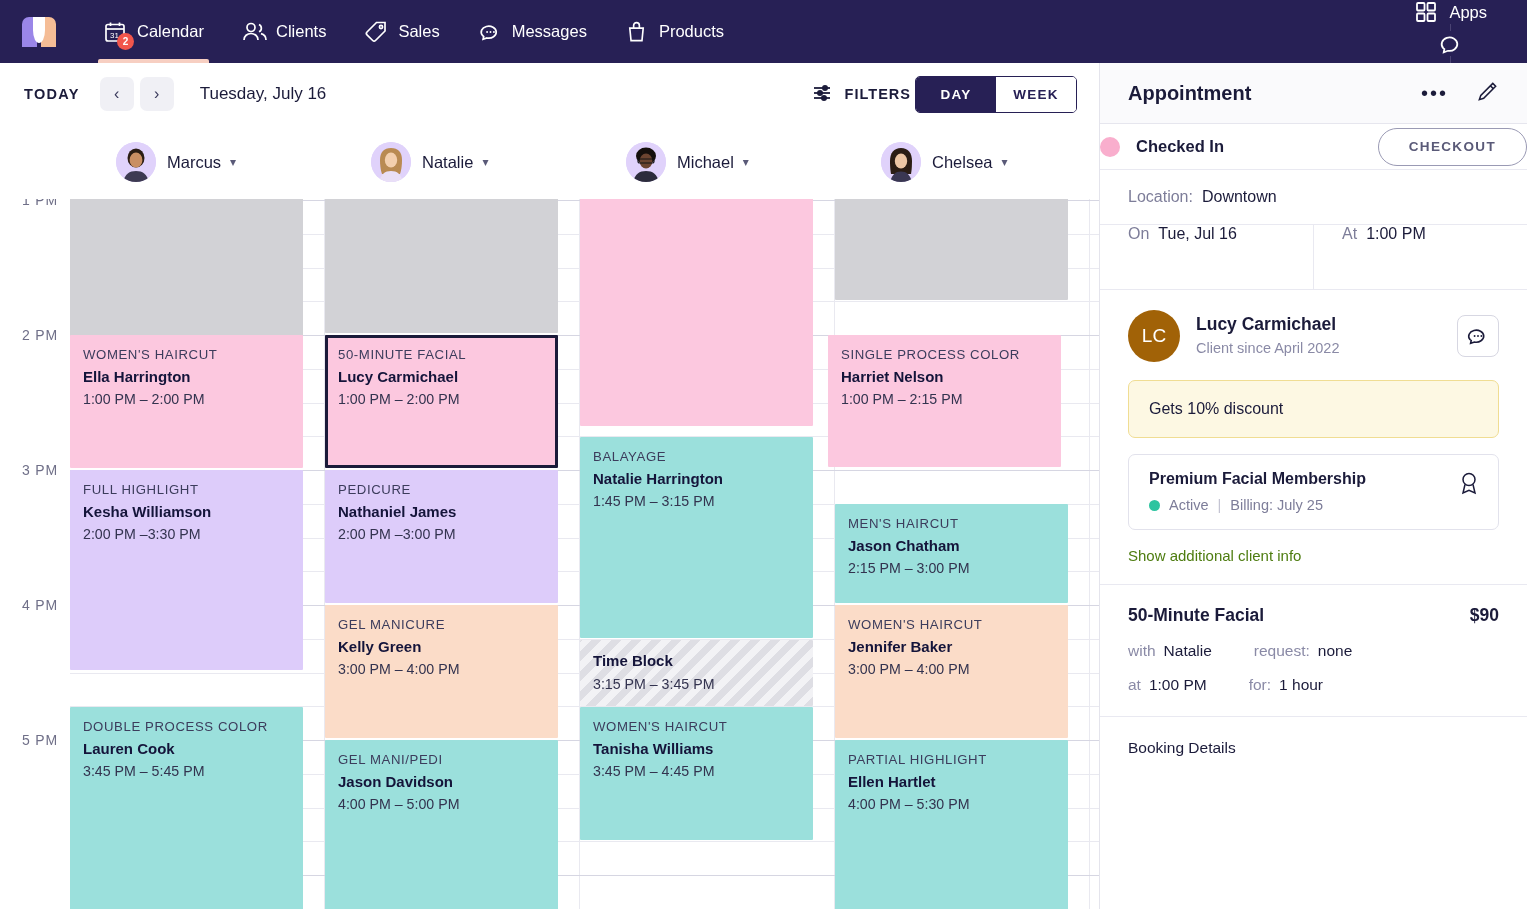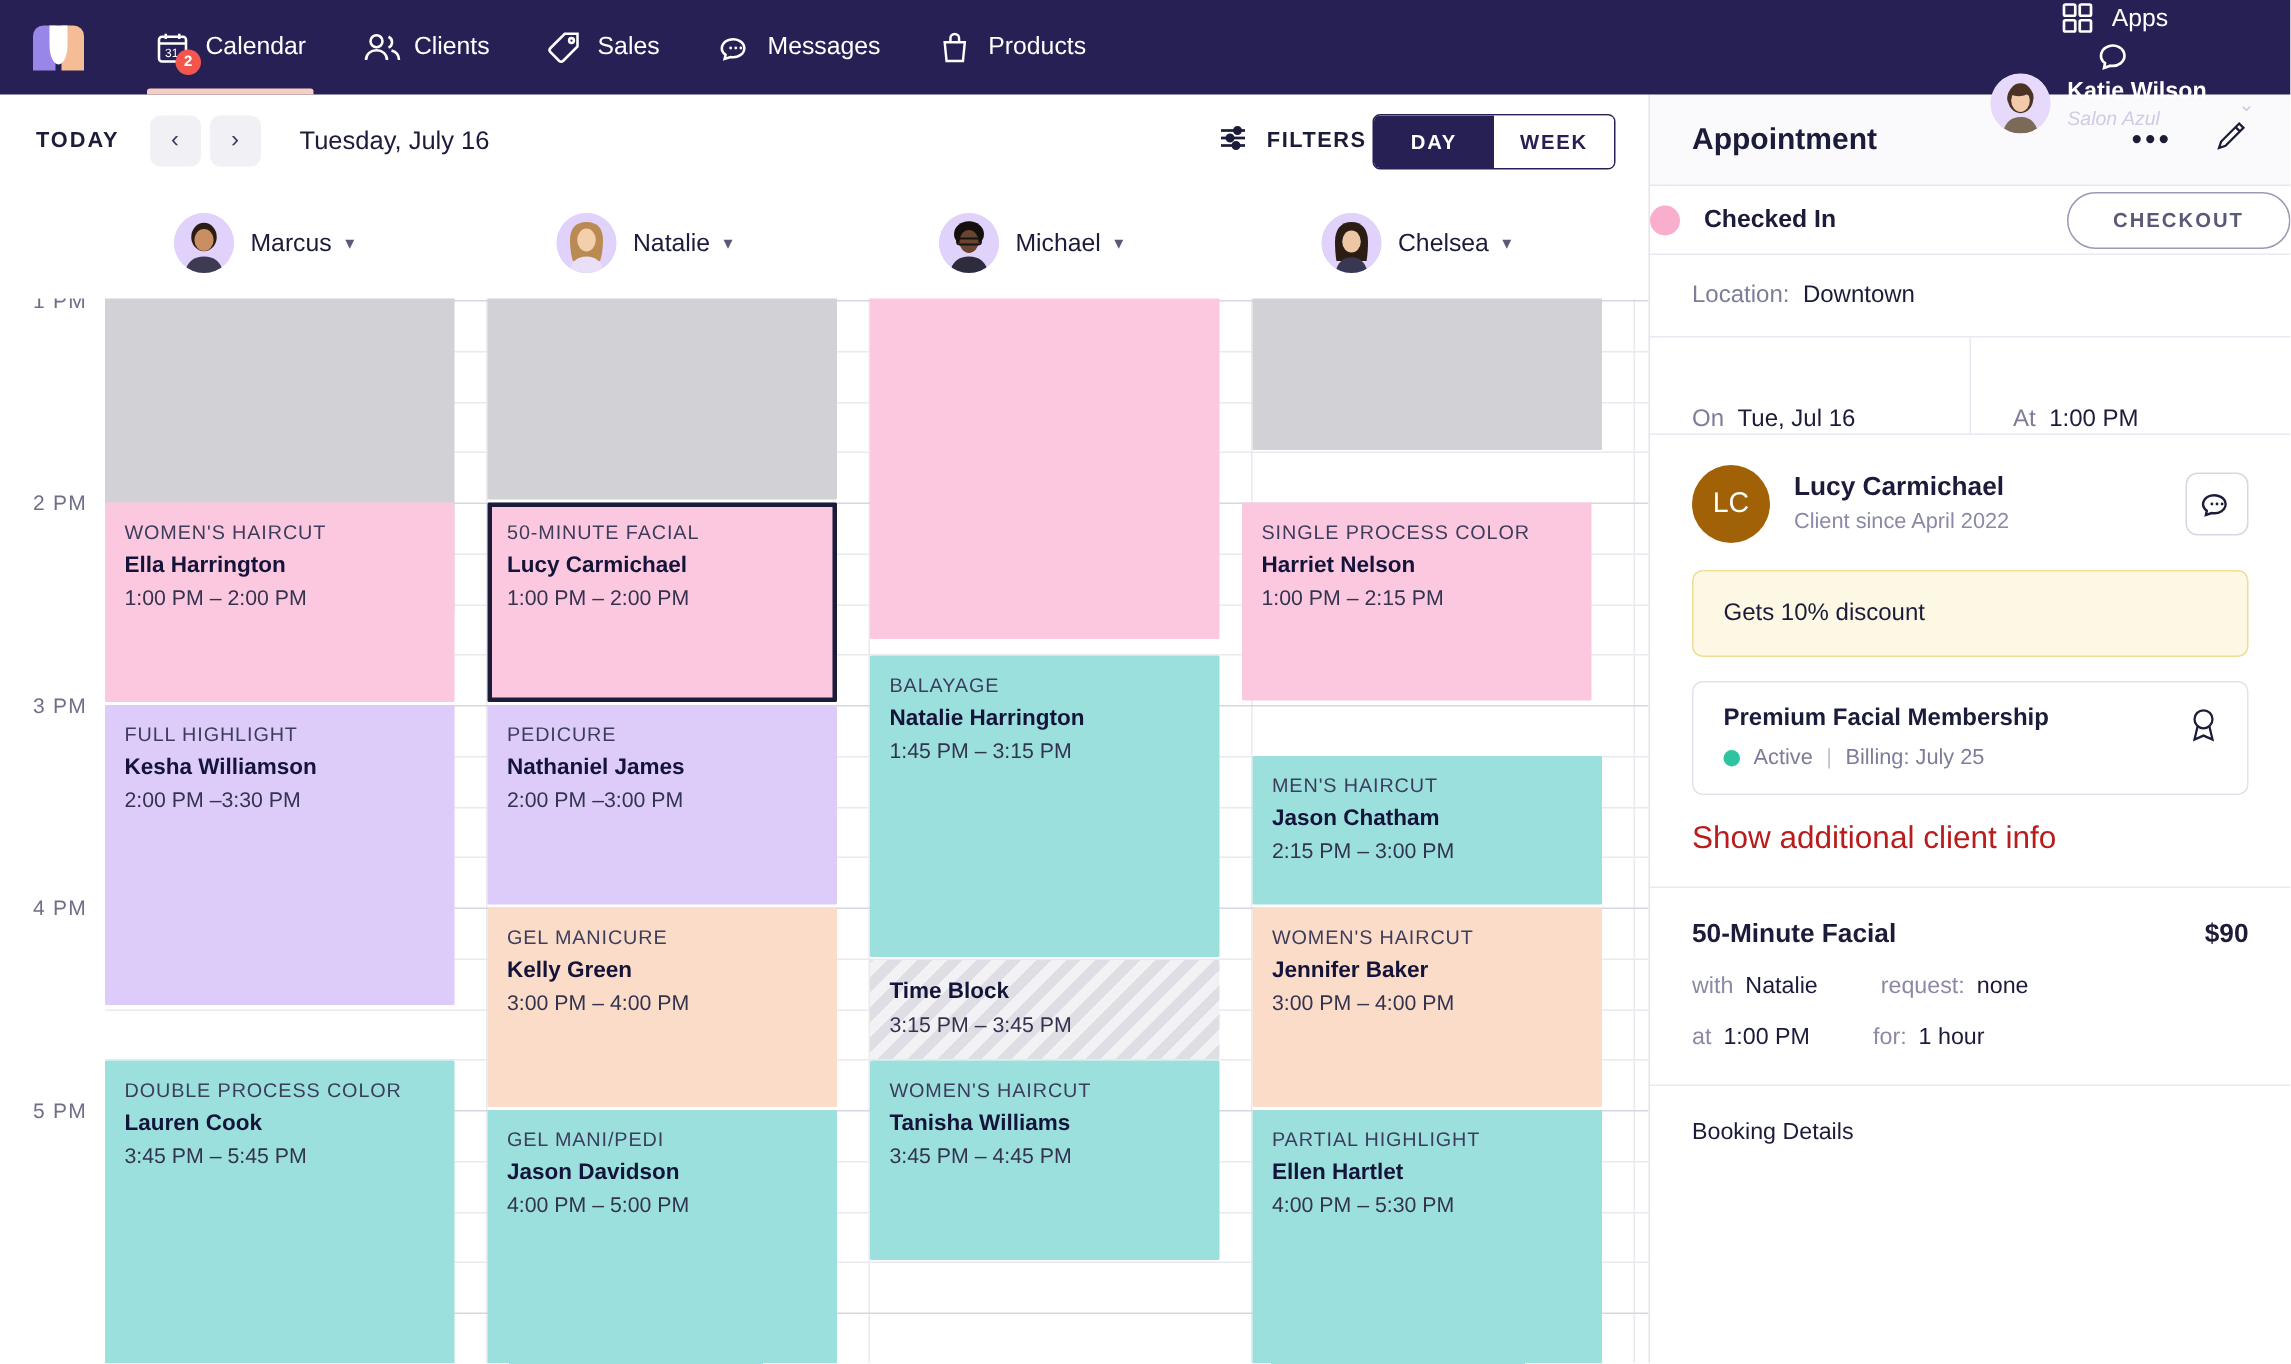--- a/index.html
+++ b/index.html
@@ -117,41 +117,41 @@
   .statustext { font-size:16.5px; font-weight:bold; margin-left:16px; color:#1b1b3a; }
   .checkout {
     margin-left:auto; height:38px; padding: 0 30px; border:1px solid #9a9ab4; border-radius:19px;
     background:#fff; color:#5a5a78; font-size:13.5px; letter-spacing:.1em; font-weight:bold; cursor:pointer;
     display:flex; align-items:center;
   }
   .locrow { height:55px; display:flex; align-items:center; padding: 0 28px; border-bottom:1px solid #e9e9f1; font-size:16px; }
   .lbl { color:#7d7d99; }
   .val { color:#1b1b3a; margin-left:9px; }
   .datetimerow { height:65px; display:flex; border-bottom:1px solid #e9e9f1; }
-  .dtcell { flex:1; display:flex; align-items:flex-end; padding: 0 28px; font-size:16px; }
+  .dtcell { flex:1; display:flex; align-items:flex-start; padding: 0 28px; font-size:16px; }
   .dtcell + .dtcell { border-left:1px solid #e9e9f1; }
 
   .clientsec { padding: 20px 28px 0 28px; }
   .clientrow { display:flex; align-items:center; }
   .initials { width:52px; height:52px; border-radius:50%; background:#a16207; color:#fff;
               display:flex; align-items:center; justify-content:center; font-size:19px; flex:0 0 52px; }
   .cname { font-size:17.5px; font-weight:bold; color:#1b1b3a; line-height:1.3; }
   .csince { font-size:14.5px; color:#8a8aa6; line-height:1.4; margin-top:2px; }
   .cinfo { margin-left:16px; }
   .msgbtn { margin-left:auto; width:42px; height:42px; border:1px solid #d7d7e2; border-radius:8px;
             display:flex; align-items:center; justify-content:center; cursor:pointer; }
   .discount { margin-top:18px; background:#fdf8e3; border:1px solid #f0dd93; border-radius:7px;
               padding: 19px 20px; font-size:16px; color:#1b1b3a; }
   .memcard { margin-top:16px; border:1px solid #e2e2ec; border-radius:7px; padding: 15px 20px 16px 20px; position:relative; }
   .memtitle { font-size:16px; font-weight:bold; color:#1b1b3a; }
   .memmeta { margin-top:9px; display:flex; align-items:center; font-size:14.5px; color:#7d7d99; }
   .gdot { width:11px; height:11px; border-radius:50%; background:#2ec4a0; margin-right:9px; }
   .memmeta .pipe { margin: 0 9px; color:#c3c3d2; }
   .ribbon { position:absolute; right:18px; top:16px; }
-  .showlink { margin: 17px 0 20px 0; font-size:21px; color:#b91c1c; cursor:pointer; }
+  .showlink { margin: 17px 0 20px 0; font-size:15px; color:#4d7c0f; cursor:pointer; }
 
   .svcsec { padding: 20px 28px 22px 28px; border-top:1px solid #e9e9f1; border-bottom:1px solid #e9e9f1; }
   .svchead { display:flex; align-items:baseline; }
   .svcname { font-size:17.5px; font-weight:bold; color:#1b1b3a; }
   .svcprice { margin-left:auto; font-size:17.5px; font-weight:bold; color:#1b1b3a; }
   .svcline { margin-top:16px; display:flex; font-size:15.5px; }
   .svcline .k { color:#8a8aa6; }
   .svcline .v { color:#1b1b3a; margin-left:8px; }
   .svcline .g2 { margin-left:42px; }
   .booking { padding: 22px 28px; font-size:15.5px; color:#1b1b3a; cursor:pointer; }
@@ -234,36 +234,20 @@
         </span>
         <span>Apps</span>
       </div>
       <div class="sep"></div>
       <div class="chat-ico">
         <svg width="25" height="25" viewBox="0 0 24 24" fill="none" stroke="#fff" stroke-width="1.7">
           <path d="M5 16.5A7.5 6.5 0 1 1 9.5 19L5.5 20.5l.6-3.2z"></path>
         </svg>
       </div>
       <div class="sep"></div>
-      <div class="user">
-        <div class="avatar-ring">
-          <svg width="40" height="40" viewBox="0 0 40 40">
-            <circle cx="20" cy="20" r="20" fill="#e6d9fb"></circle>
-            <ellipse cx="20" cy="16.5" rx="8.5" ry="10" fill="#4a3324"></ellipse>
-            <ellipse cx="20" cy="18" rx="6.2" ry="7.6" fill="#f2c9ab"></ellipse>
-            <path d="M8 40c2-8 6-11 12-11s10 3 12 11z" fill="#7c6a58"></path>
-            <path d="M11.5 14c1.5-6 15.5-6 17 0 .6 4-1 5.5-1 5.5-.5-4-2-5-3.5-5.5-3 1.5-7.5 1.5-10 0-1 .8-1.8 2.3-2 5.5 0 0-1.5-1.5-.5-5.5z" fill="#4a3324"></path>
-          </svg>
-        </div>
-        <div>
-          <div class="uname">Katie Wilson</div>
-          <div class="usub">Salon Azul</div>
-        </div>
-        <span class="caret">⌄</span>
-      </div>
     </div>
   </div>
 
   <div class="body">
 
     <div class="left">
 
       <div class="toolbar">
         <div class="today">TODAY</div>
         <div class="navbtns">

